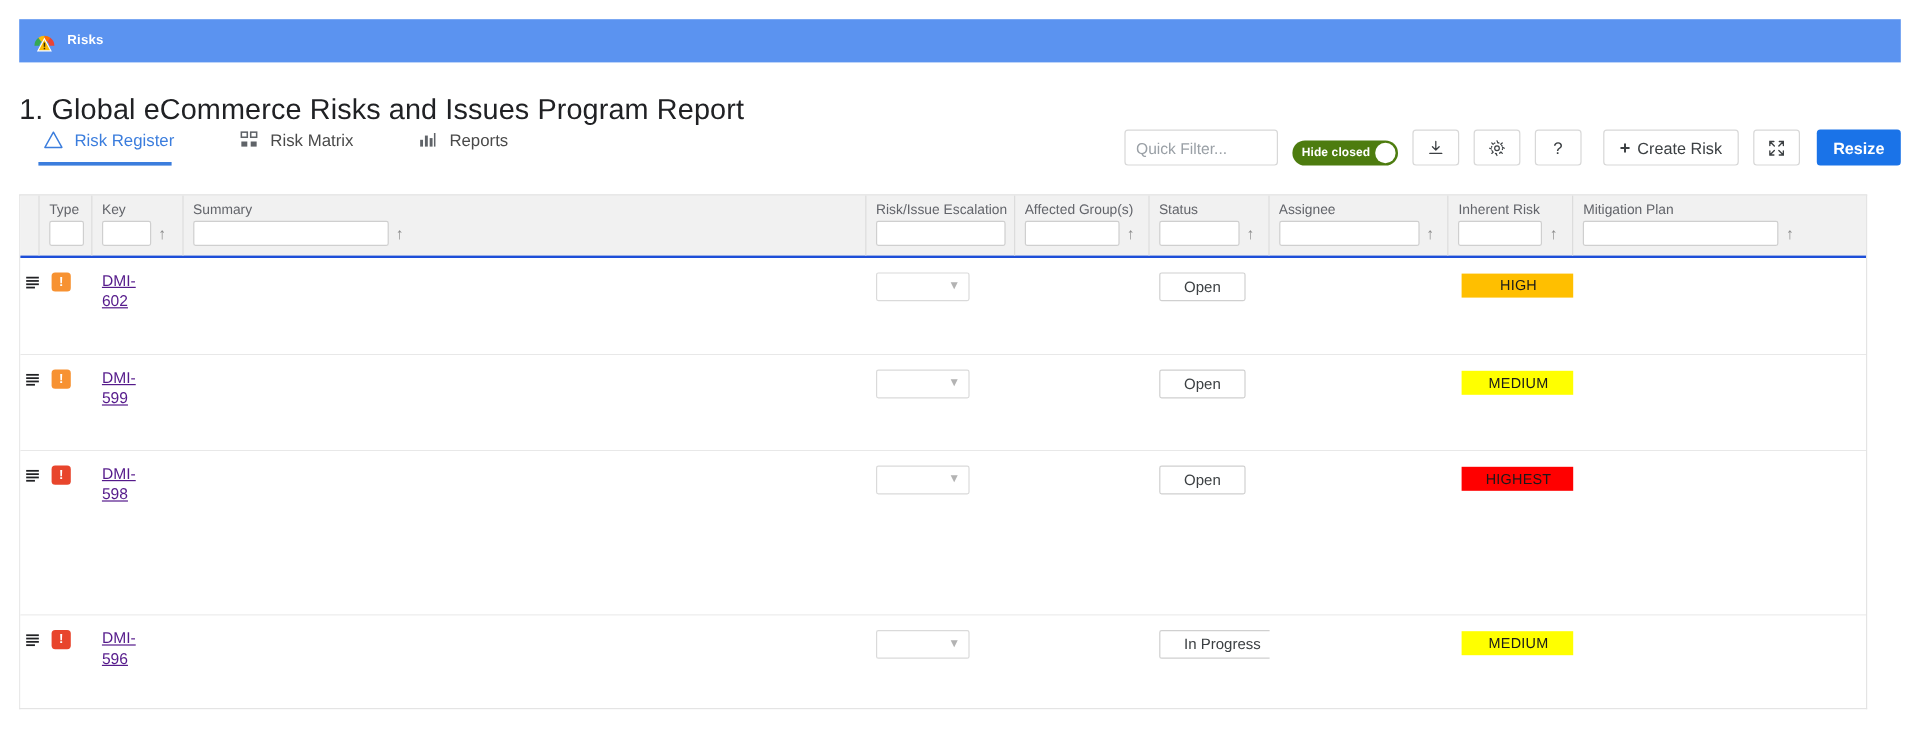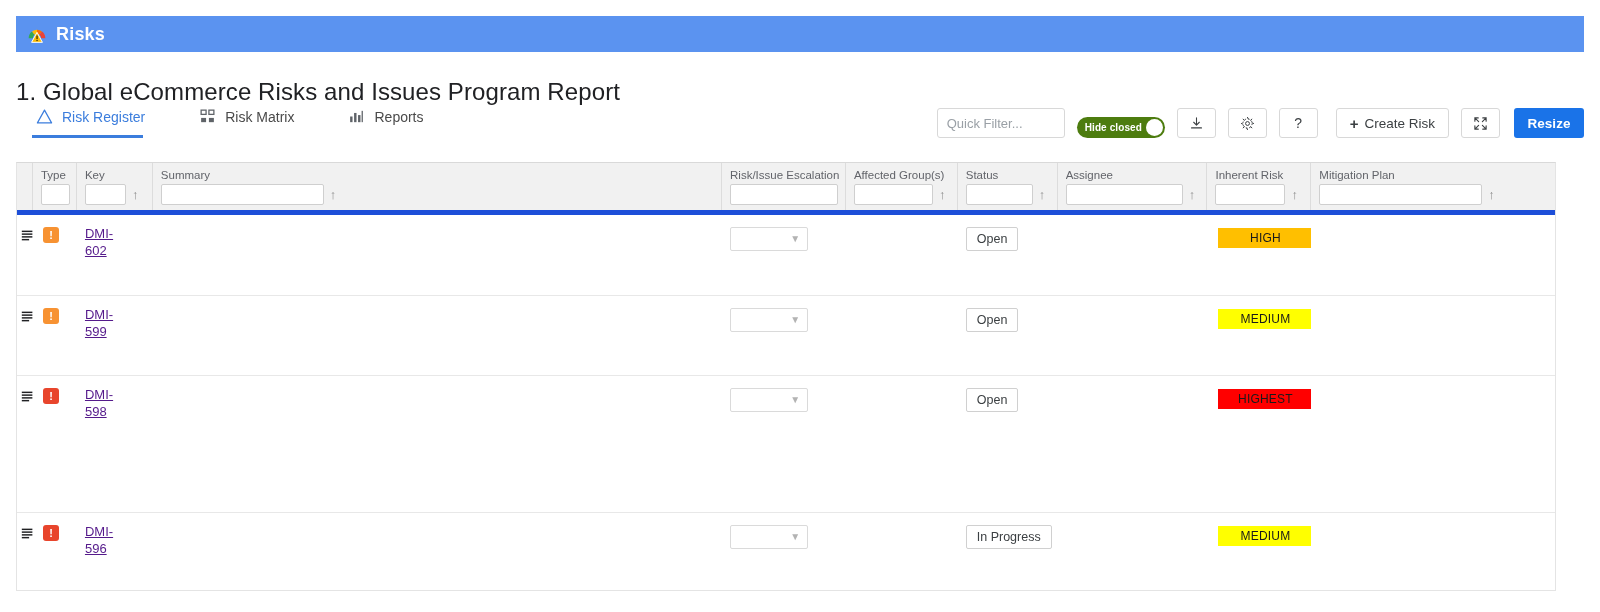--- a/index.html
+++ b/index.html
@@ -18,21 +18,21 @@
     width: 1568px; height: 36px;
     background: #5b93f0;
     display: flex;
     align-items: center;
     padding-left: 11px;
     gap: 9px;
   }
   .app-icon { width: 20px; height: 20px; display: block; }
   .app-title {
     color: #ffffff;
-    font-size: 18px;
+    font-size: 11px;
     font-weight: bold;
     letter-spacing: .2px;
   }
 
   
   .page-title {
     position: absolute;
     left: 16px; top: 62px;
     font-size: 24px;
     color: #202124;
@@ -166,21 +166,21 @@
     position: absolute;
     left: 16px; top: 162px;
     width: 1540px;
     border: 1px solid #e4e4e4;
     border-top: 1px solid #d9d9d9;
     background: #fff;
   }
   .grid-header {
     display: flex;
     background: #f1f1f1;
-    border-bottom: 5px solid #1d4ed8;
+    border-bottom: 2px solid #1d4ed8;
     height: 52px;
     justify-content: space-between;
   }
   .hcell {
     position: relative;
     border-right: 1px solid #dcdcdc;
     padding: 6px 6px 0 8px;
     display: flex;
     flex-direction: column;
     overflow: hidden;
@@ -283,21 +283,21 @@
   }
   .chev { color: #b3b3b3; font-size: 10px; line-height: 1; }
 
   .status-btn {
     height: 24px;
     border: 1px solid #d0d0d0;
     border-radius: 2px;
     background: #fff;
     color: #3c4043;
     font-size: 12.5px;
-    padding: 0 10px;
+    padding: 0 20px;
     cursor: pointer;
     white-space: nowrap;
     font-family: "Liberation Sans", sans-serif;
     margin-top: 2px;
     display: inline-flex;
     align-items: center;
   }
 
   .risk-badge {
     display: inline-flex;

